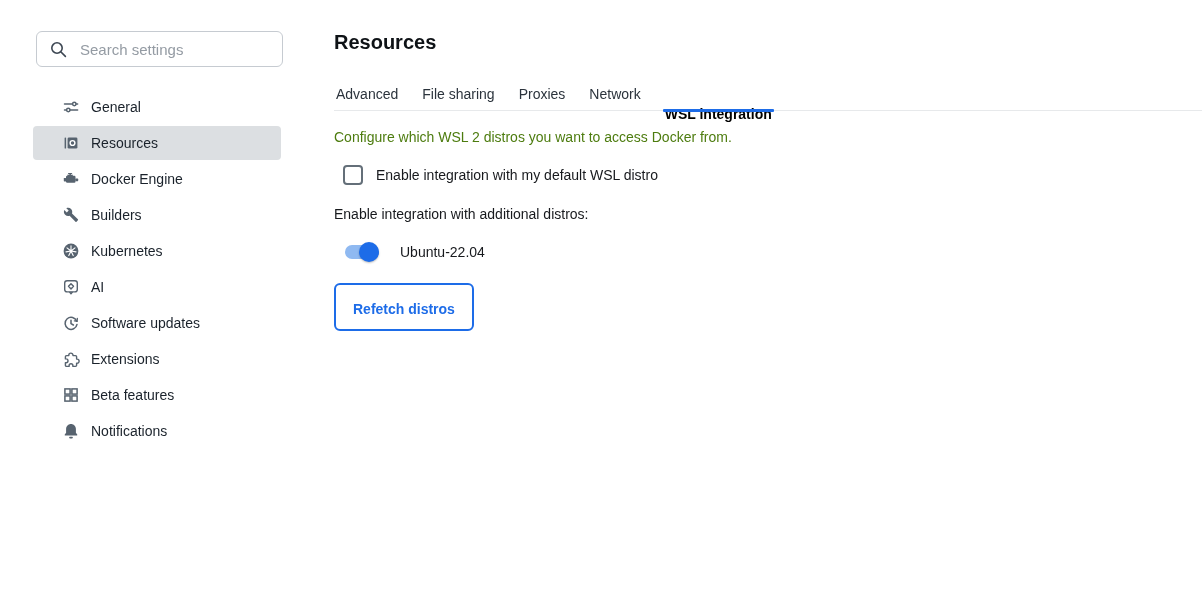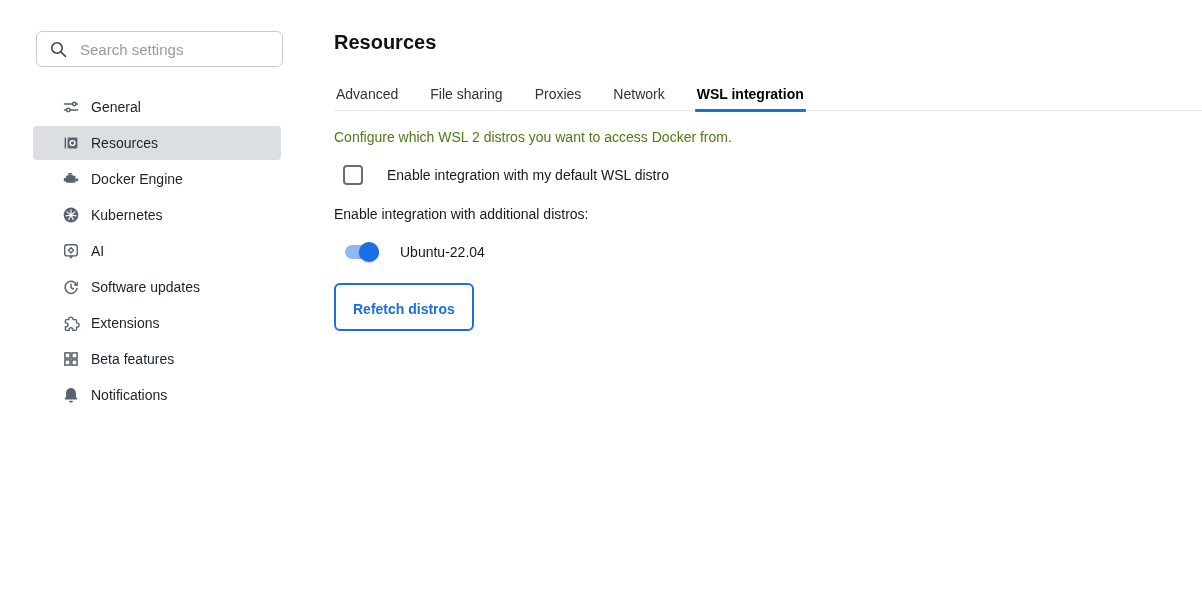--- a/index.html
+++ b/index.html
@@ -31,38 +31,38 @@
   .nav-item.selected { background:#dcdfe2; }
   .nav-icon { width:18px; height:18px; display:flex; align-items:center; justify-content:center; color:#57636f; flex:none; }
   .nav-label { margin-left:11px; font-size:14px; color:#1a222b; white-space:nowrap;text-align:right; }
 
   
   .main { position:absolute; left:333px; top:0; right:0; height:611px; }
   .page-title { position:absolute; left:1px; top:31px; font-size:20px; font-weight:700; color:#0e1216; }
 
   .tabs {
     position:absolute; left:1px; right:0; top:84px; height:27px;
-    display:flex; gap:28px; border-bottom:1px solid #e7e9eb;
+    display:flex; gap:20px; border-bottom:1px solid #e7e9eb;
   }
   .tab {
     position:relative; font-size:14px; color:#2b333c; padding:2px 2px 0 2px; cursor:pointer; white-space:nowrap;
   }
-  .tab.active { font-weight:700; color:#000; }
+  .tab.active { font-weight:700; color:#000;margin-top:20px; }
   .tab.active::after {
     content:""; position:absolute; left:0; right:0; bottom:-2px; height:3px;
     background:#1d6ce8; border-radius:1px;
   }
 
   .desc { position:absolute; left:1px; top:129px; font-size:14px; color:#4d7c0f; }
 
   .checkbox-row { position:absolute; left:10px; top:165px; display:flex; align-items:center; }
   .checkbox {
     width:20px; height:20px; border:2px solid #646f79; border-radius:4px; background:#fff; cursor:pointer; flex:none;
   }
-  .checkbox-row .cb-label { margin-left:24px; font-size:14px; color:#17191d; }
+  .checkbox-row .cb-label { margin-left:13px; font-size:14px; color:#17191d; }
 
   .sub-label { position:absolute; left:1px; top:206px; font-size:14px; color:#17191d; }
 
   .distro-row { position:absolute; left:12px; top:242px; display:flex; align-items:center; }
   .switch { position:relative; width:34px; height:20px; cursor:pointer; flex:none; }
   .switch .track { position:absolute; left:0; top:3px; width:34px; height:14px; border-radius:7px; background:#8fb9f1; }
   .switch .thumb {
     position:absolute; right:0; top:0; width:20px; height:20px; border-radius:50%;
     background:#1d6ce8; box-shadow:0 1px 2px rgba(0,0,0,.25);
   }
@@ -128,20 +128,28 @@
             <rect x="7.4" y="3.6" width="1.5" height="1.8"></rect>
             <rect x="5.4" y="4.7" width="5.4" height="1.3"></rect>
             <rect x="4" y="5.8" width="9.5" height="7" rx="1.2"></rect>
             <rect x="1.8" y="8" width="2.4" height="3.4" rx="0.6"></rect>
             <rect x="13.3" y="8.6" width="2.9" height="2.6" rx="0.6"></rect>
           </svg>
         </span>
         <span class="nav-label">Docker Engine</span>
       </div>
 
+      <div class="nav-item">
+        <span class="nav-icon">
+          <svg width="18" height="18" viewBox="0 0 18 18" fill="#57636f">
+            <path d="M15.9 13.3 L10 7.4 c.55-1.5.25-3.2-.95-4.4C7.75 1.7 5.85 1.4 4.3 2.2 L6.7 4.6 4.8 6.5 2.3 4.1 c-.75 1.55-.45 3.45.85 4.75 1.2 1.2 2.95 1.5 4.45.95 l5.9 5.9 c.3.3.7.3 1 0 l1.4-1.4 c.3-.3.3-.75 0-1z"></path>
+          </svg>
+        </span>
+        <span class="nav-label">Builders</span>
+      </div>
 
       <div class="nav-item">
         <span class="nav-icon">
           <svg width="18" height="18" viewBox="0 0 18 18">
             <circle cx="9" cy="9" r="7.4" fill="#57636f"></circle>
             <g stroke="#fff" stroke-width="1.1" stroke-linecap="round">
               <path d="M9 9 L9 3.9"></path>
                 <path d="M9 9 L13 5.9"></path>
                 <path d="M9 9 L14 9.9"></path>
               <path d="M9 9 L11.2 13.6"></path>

